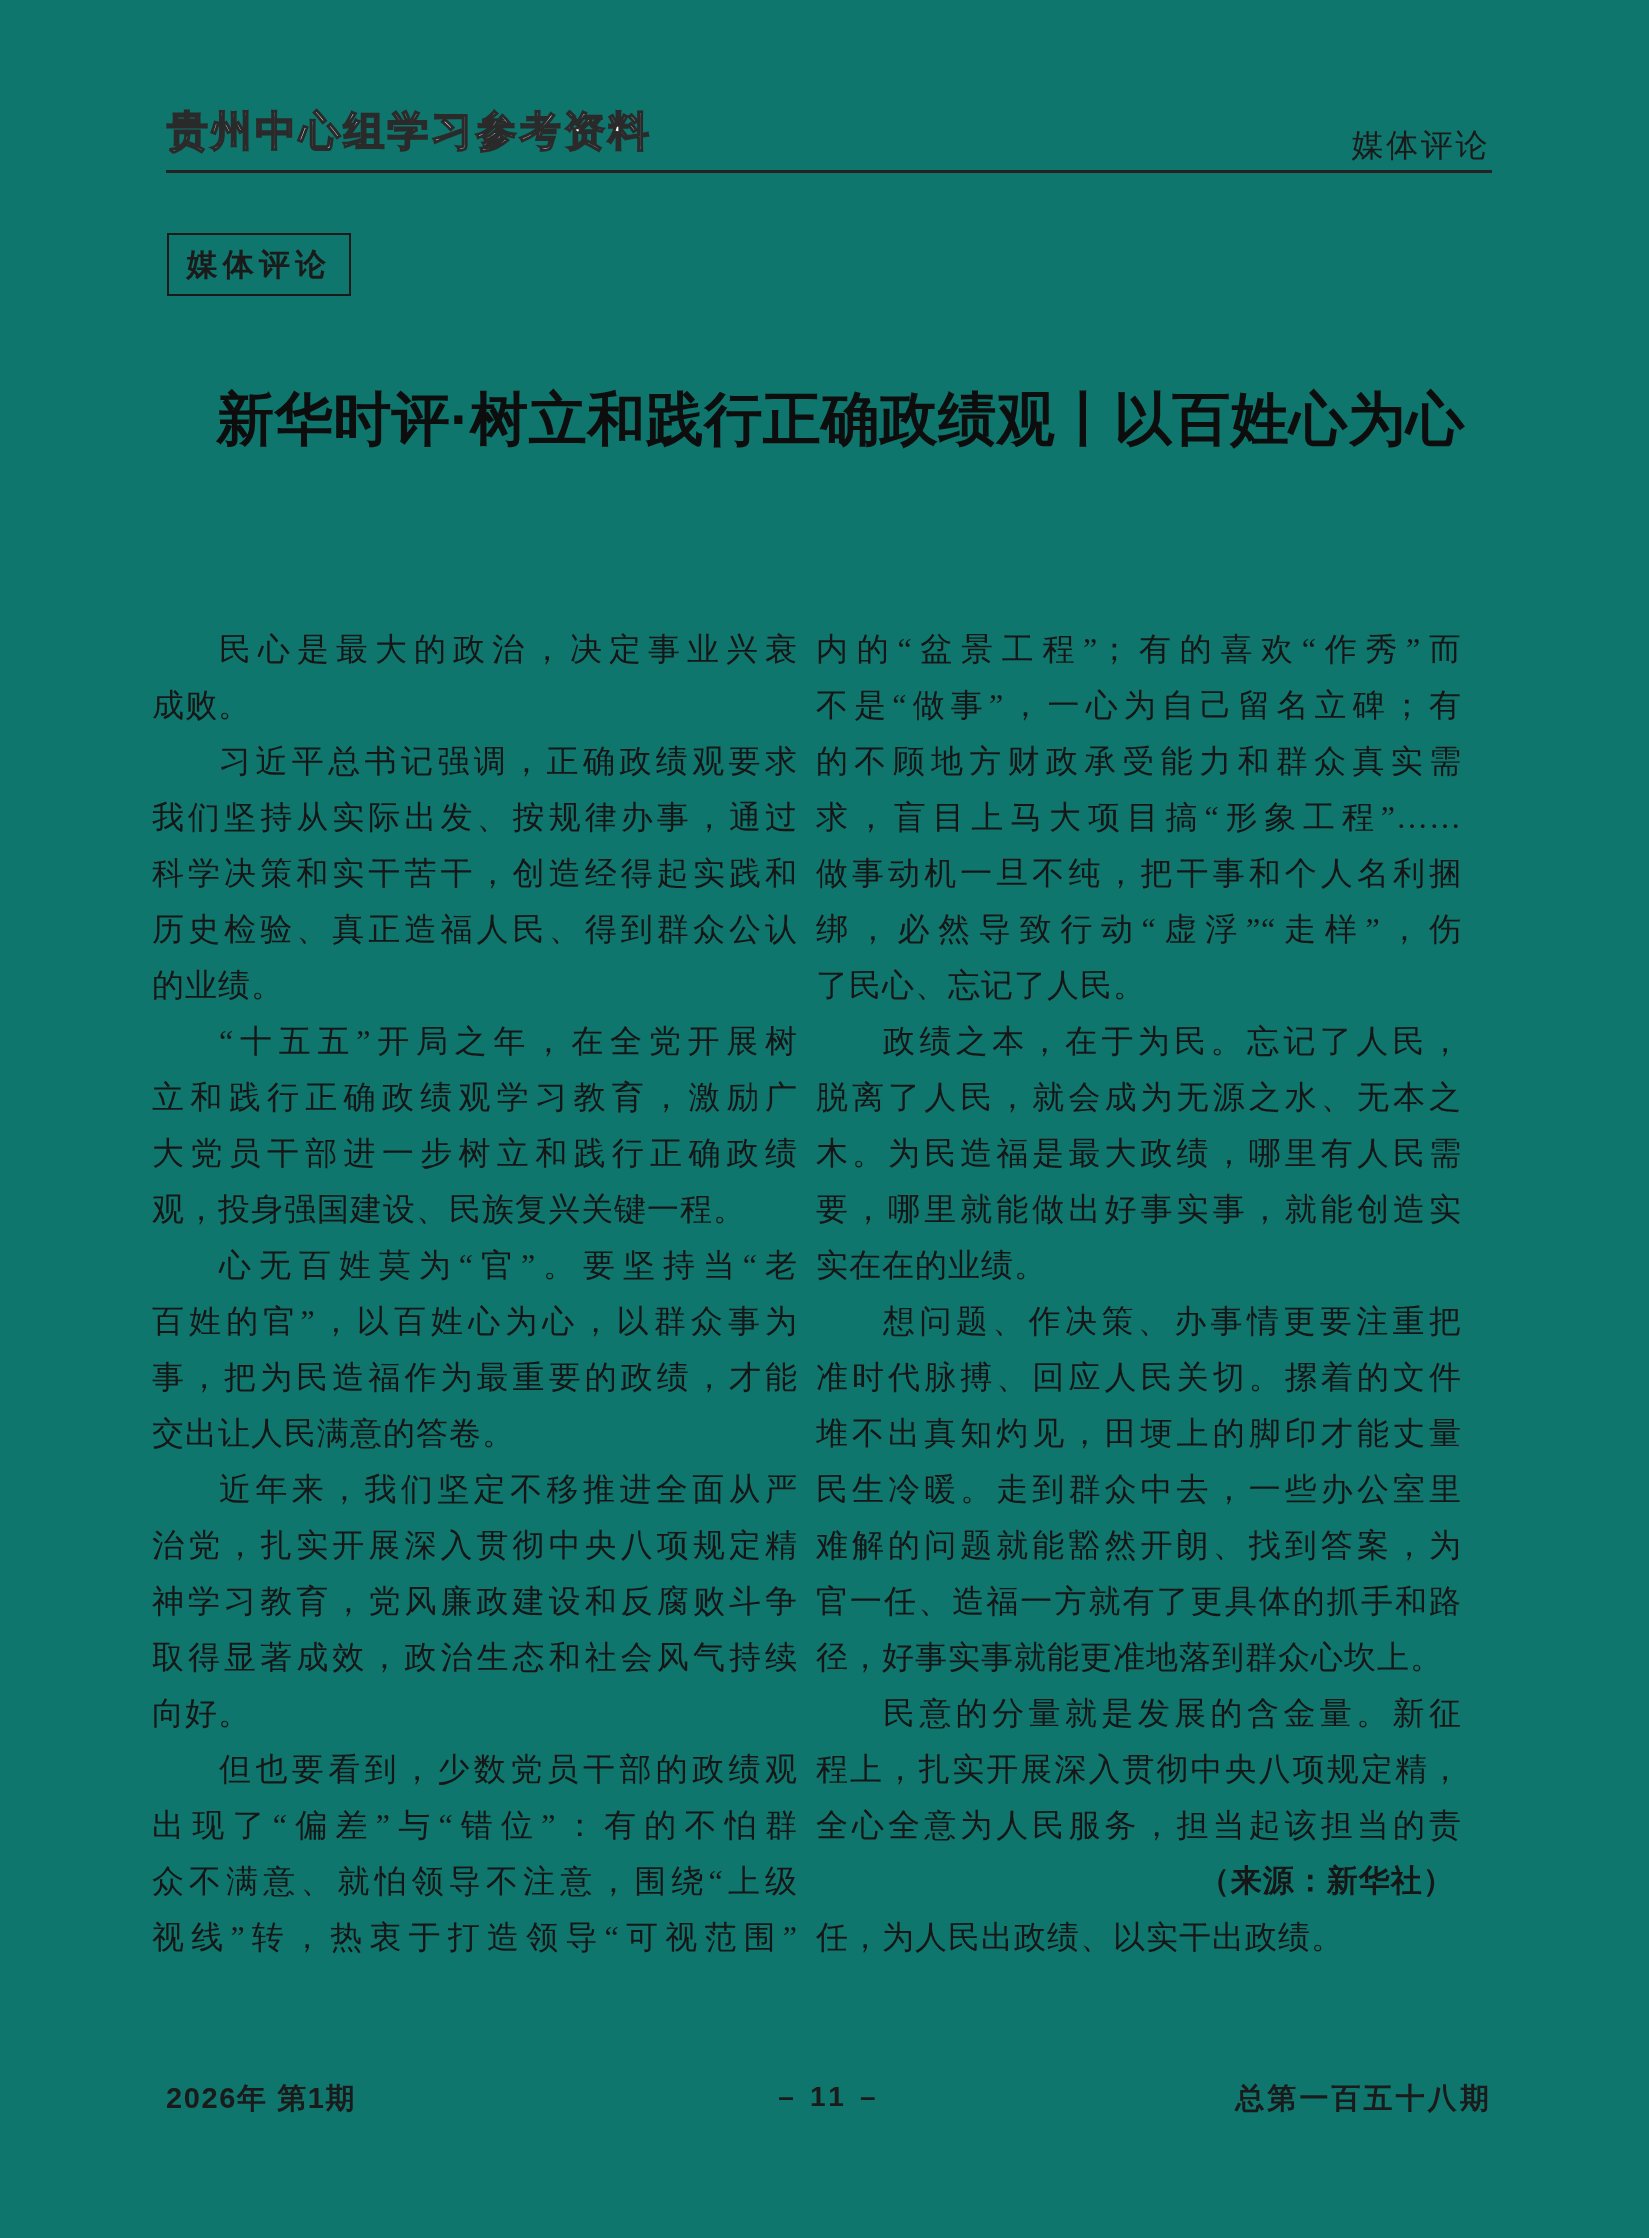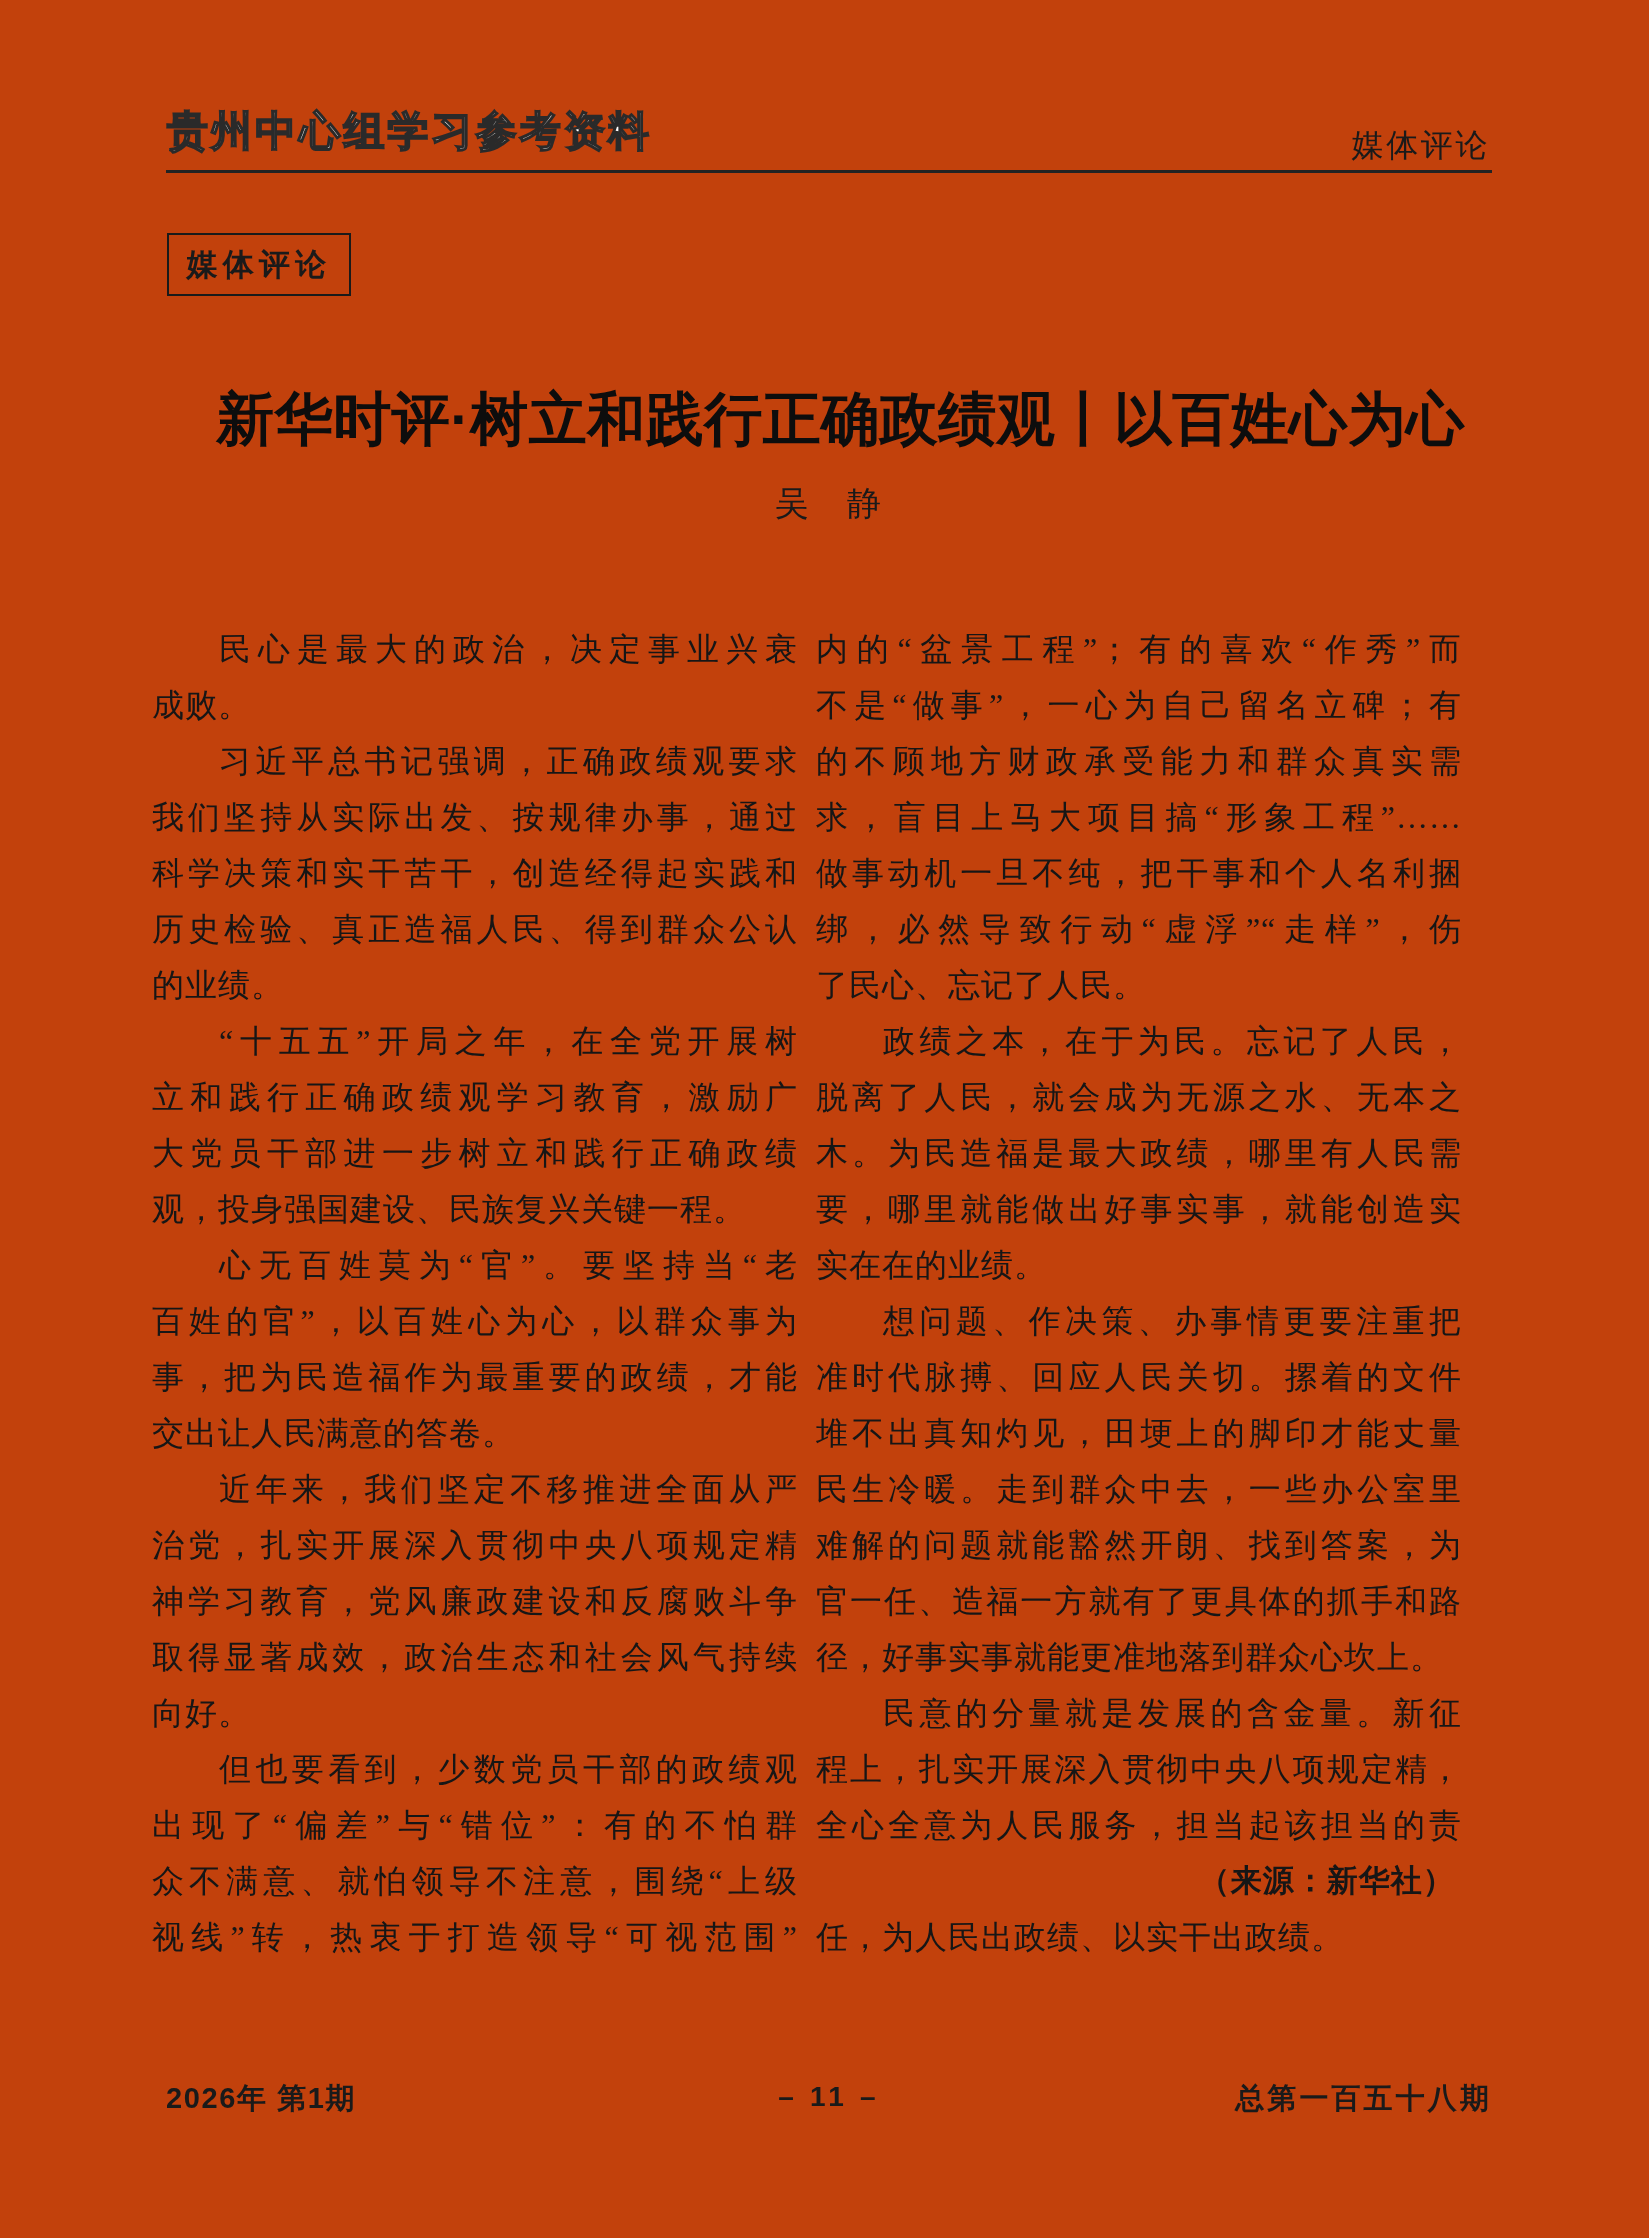--- a/index.html
+++ b/index.html
@@ -1,19 +1,19 @@
 <!DOCTYPE html>
 <html style="font-size:8.3px"><head>
 <meta charset="utf-8">
 <style>
   html,body{margin:0;padding:0;background:#e8e8e8;}
   .page{
     position:relative;
     width:1650px;height:2239px;
-    background:#c2410c;
+    background:#0f766e;
     overflow:hidden;
     font-family:"Liberation Serif","DejaVu Serif",serif;
     color:#1a1a1a;
   }
   
   .hdr-left{
     position:absolute;left:167px;top:108px;
     font-family:"Liberation Sans","DejaVu Sans",sans-serif;
     font-weight:900;font-size:41px;line-height:1.15;
     letter-spacing:3.1px;
@@ -100,21 +100,20 @@
   <div class="hdr-right">媒体评论</div>
 
   <div class="rule"></div>
 
   <div class="badge">
     <span>媒体评论</span>
   </div>
 
   <h1 class="title">新华时评·树立和践行正确政绩观丨以百姓心为心</h1>
 
-  <div class="author">吴　静</div>
 
   <div class="columns">
     <div class="col" id="col-left">
         <div class="line indent">民心是最大的政治，决定事业兴衰</div>
         <div class="line end">成败。</div>
         <div class="line indent">习近平总书记强调，正确政绩观要求</div>
         <div class="line">我们坚持从实际出发、按规律办事，通过</div>
         <div class="line">科学决策和实干苦干，创造经得起实践和</div>
         <div class="line">历史检验、真正造福人民、得到群众公认</div>
         <div class="line end">的业绩。</div>

